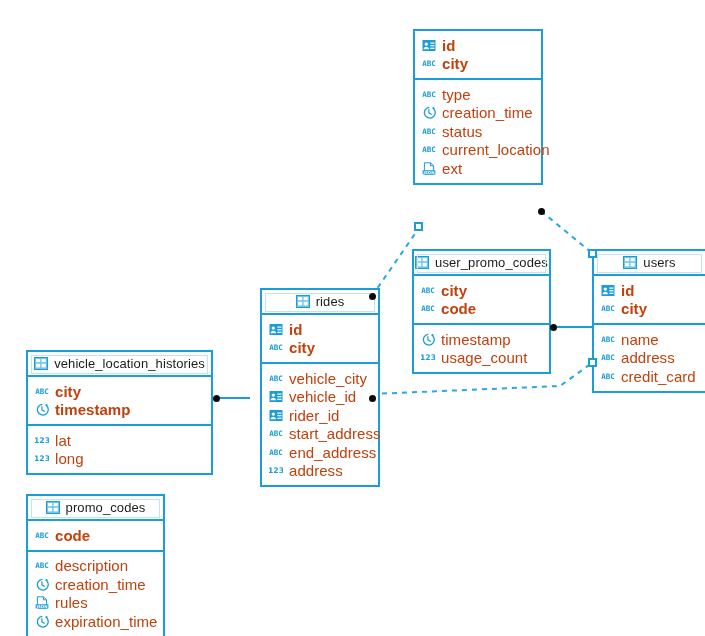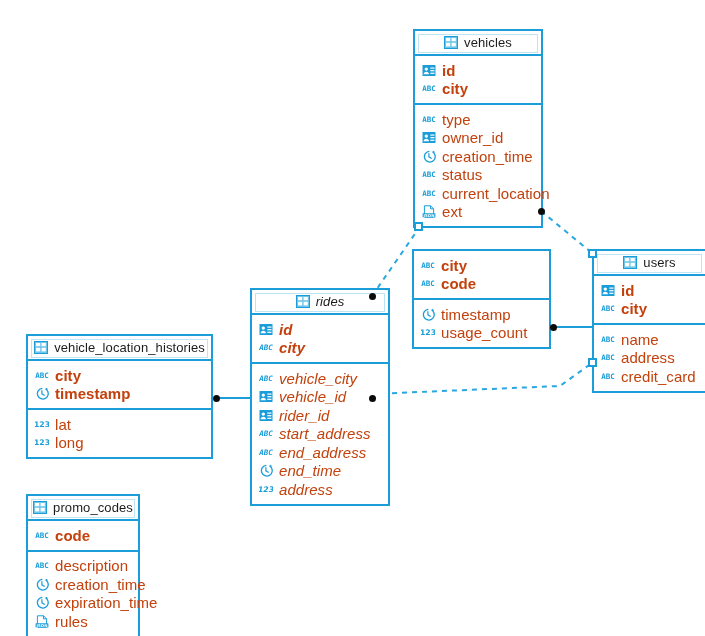--- a/index.html
+++ b/index.html
@@ -152,99 +152,88 @@
   <div class="dot" style="left:369px; top:292.5px;"></div>
   <div class="dot" style="left:538px; top:207.5px;"></div>
   <div class="dot" style="left:550px; top:323.5px;"></div>
 
   <div class="sq" style="left:414px; top:222px;"></div>
   <div class="sq" style="left:588px; top:249px;"></div>
   <div class="sq" style="left:588px; top:358px;"></div>
 
   <div id="nodes">
       <div class="table-node" style="left: 413px; top: 29px; width: 130px;">
+        <div class="tbl-section">
+          <div class="field-row key">
+            <svg class="ico" viewBox="0 0 14 13">
+              <rect x="0.5" y="0.9" width="13" height="11.2" rx="0.6" fill="#1a9dd9"></rect>
+              <circle cx="4.3" cy="5.1" r="1.7" fill="#ffffff"></circle>
+              <path d="M1.6 10.3c0-1.6 1.2-2.6 2.7-2.6s2.7 1 2.7 2.6z" fill="#ffffff"></path>
+              <rect x="8.3" y="3.5" width="4.2" height="1.2" fill="#ffffff"></rect>
+              <rect x="8.3" y="6.1" width="4.2" height="1.2" fill="#ffffff"></rect>
+              <rect x="8.3" y="8.7" width="4.2" height="1.2" fill="#ffffff"></rect>
+            </svg>
+            <span class="field-name">id</span>
+          </div>
+          <div class="field-row key">
+            <svg class="ico" viewBox="0 0 16 10">
+              <text x="8" y="8.4" font-family="DejaVu Sans Mono, monospace" font-size="8.6" font-weight="bold" fill="#1a9dd9" text-anchor="middle">ABC</text>
+            </svg>
+            <span class="field-name">city</span>
+          </div>
+        </div>
+        <div class="tbl-section">
+          <div class="field-row">
+            <svg class="ico" viewBox="0 0 16 10">
+              <text x="8" y="8.4" font-family="DejaVu Sans Mono, monospace" font-size="8.6" font-weight="bold" fill="#1a9dd9" text-anchor="middle">ABC</text>
+            </svg>
+            <span class="field-name">type</span>
+          </div>
+          <div class="field-row">
+            <svg class="ico" viewBox="0 0 14 13">
+              <path d="M12 3.2 A5.4 5.4 0 1 1 6.9 1.3" fill="none" stroke="#1a9dd9" stroke-width="1.3" stroke-linecap="round"></path>
+              <path d="M6.9 3.6 L6.9 6.8 L9.3 8.3" fill="none" stroke="#1a9dd9" stroke-width="1.2" stroke-linecap="round"></path>
+              <circle cx="11.5" cy="2.2" r="1.1" fill="#1a9dd9"></circle>
+            </svg>
+            <span class="field-name">creation_time</span>
+          </div>
+          <div class="field-row">
+            <svg class="ico" viewBox="0 0 16 10">
+              <text x="8" y="8.4" font-family="DejaVu Sans Mono, monospace" font-size="8.6" font-weight="bold" fill="#1a9dd9" text-anchor="middle">ABC</text>
+            </svg>
+            <span class="field-name">status</span>
+          </div>
+          <div class="field-row">
+            <svg class="ico" viewBox="0 0 16 10">
+              <text x="8" y="8.4" font-family="DejaVu Sans Mono, monospace" font-size="8.6" font-weight="bold" fill="#1a9dd9" text-anchor="middle">ABC</text>
+            </svg>
+            <span class="field-name">current_location</span>
+          </div>
+          <div class="field-row">
+            <svg class="ico" viewBox="0 0 14 13">
+              <path d="M2.4 0.8 h6.1 l3.1 3.0 v8.4 h-9.2 z" fill="#ffffff" stroke="#1a9dd9" stroke-width="1"></path>
+              <path d="M8.5 0.8 v3.0 h3.1" fill="none" stroke="#1a9dd9" stroke-width="1"></path>
+              <rect x="0.6" y="8.2" width="12.8" height="4.4" rx="0.6" fill="#1a9dd9"></rect>
+              <text x="7" y="11.8" font-family="DejaVu Sans, sans-serif" font-size="3.9" font-weight="bold" fill="#ffffff" text-anchor="middle">JSON</text>
+            </svg>
+            <span class="field-name">ext</span>
+          </div>
+        </div>
+      </div>
+      <div class="table-node" style="left: 412px; top: 249px; width: 139px;">
         <div class="tbl-header">
           <svg class="ico" viewBox="0 0 14 13">
             <rect x="0.5" y="0.5" width="13" height="12" fill="#6ec6ea" stroke="#1a9dd9"></rect>
             <rect x="2" y="2" width="4.2" height="3.2" fill="#ffffff"></rect>
             <rect x="7.6" y="2" width="4.2" height="3.2" fill="#ffffff"></rect>
             <rect x="2" y="6.8" width="4.2" height="3.6" fill="#ffffff"></rect>
             <rect x="7.6" y="6.8" width="4.2" height="3.6" fill="#ffffff"></rect>
           </svg>
-          <span class="tbl-title">vehicles</span>
-        </div>
-        <div class="tbl-section">
-          <div class="field-row key">
-            <svg class="ico" viewBox="0 0 14 13">
-              <rect x="0.5" y="0.9" width="13" height="11.2" rx="0.6" fill="#1a9dd9"></rect>
-              <circle cx="4.3" cy="5.1" r="1.7" fill="#ffffff"></circle>
-              <path d="M1.6 10.3c0-1.6 1.2-2.6 2.7-2.6s2.7 1 2.7 2.6z" fill="#ffffff"></path>
-              <rect x="8.3" y="3.5" width="4.2" height="1.2" fill="#ffffff"></rect>
-              <rect x="8.3" y="6.1" width="4.2" height="1.2" fill="#ffffff"></rect>
-              <rect x="8.3" y="8.7" width="4.2" height="1.2" fill="#ffffff"></rect>
-            </svg>
-            <span class="field-name">id</span>
-          </div>
-          <div class="field-row key">
-            <svg class="ico" viewBox="0 0 16 10">
-              <text x="8" y="8.4" font-family="DejaVu Sans Mono, monospace" font-size="8.6" font-weight="bold" fill="#1a9dd9" text-anchor="middle">ABC</text>
-            </svg>
-            <span class="field-name">city</span>
-          </div>
-        </div>
-        <div class="tbl-section">
-          <div class="field-row">
-            <svg class="ico" viewBox="0 0 16 10">
-              <text x="8" y="8.4" font-family="DejaVu Sans Mono, monospace" font-size="8.6" font-weight="bold" fill="#1a9dd9" text-anchor="middle">ABC</text>
-            </svg>
-            <span class="field-name">type</span>
-          </div>
-          <div class="field-row">
-            <svg class="ico" viewBox="0 0 14 13">
-              <rect x="0.5" y="0.9" width="13" height="11.2" rx="0.6" fill="#1a9dd9"></rect>
-              <circle cx="4.3" cy="5.1" r="1.7" fill="#ffffff"></circle>
-              <path d="M1.6 10.3c0-1.6 1.2-2.6 2.7-2.6s2.7 1 2.7 2.6z" fill="#ffffff"></path>
-              <rect x="8.3" y="3.5" width="4.2" height="1.2" fill="#ffffff"></rect>
-              <rect x="8.3" y="6.1" width="4.2" height="1.2" fill="#ffffff"></rect>
-              <rect x="8.3" y="8.7" width="4.2" height="1.2" fill="#ffffff"></rect>
-            </svg>
-            <span class="field-name">owner_id</span>
-          </div>
-          <div class="field-row">
-            <svg class="ico" viewBox="0 0 14 13">
-              <path d="M12 3.2 A5.4 5.4 0 1 1 6.9 1.3" fill="none" stroke="#1a9dd9" stroke-width="1.3" stroke-linecap="round"></path>
-              <path d="M6.9 3.6 L6.9 6.8 L9.3 8.3" fill="none" stroke="#1a9dd9" stroke-width="1.2" stroke-linecap="round"></path>
-              <circle cx="11.5" cy="2.2" r="1.1" fill="#1a9dd9"></circle>
-            </svg>
-            <span class="field-name">creation_time</span>
-          </div>
-          <div class="field-row">
-            <svg class="ico" viewBox="0 0 16 10">
-              <text x="8" y="8.4" font-family="DejaVu Sans Mono, monospace" font-size="8.6" font-weight="bold" fill="#1a9dd9" text-anchor="middle">ABC</text>
-            </svg>
-            <span class="field-name">status</span>
-          </div>
-          <div class="field-row">
-            <svg class="ico" viewBox="0 0 16 10">
-              <text x="8" y="8.4" font-family="DejaVu Sans Mono, monospace" font-size="8.6" font-weight="bold" fill="#1a9dd9" text-anchor="middle">ABC</text>
-            </svg>
-            <span class="field-name">current_location</span>
-          </div>
-          <div class="field-row">
-            <svg class="ico" viewBox="0 0 14 13">
-              <path d="M2.4 0.8 h6.1 l3.1 3.0 v8.4 h-9.2 z" fill="#ffffff" stroke="#1a9dd9" stroke-width="1"></path>
-              <path d="M8.5 0.8 v3.0 h3.1" fill="none" stroke="#1a9dd9" stroke-width="1"></path>
-              <rect x="0.6" y="8.2" width="12.8" height="4.4" rx="0.6" fill="#1a9dd9"></rect>
-              <text x="7" y="11.8" font-family="DejaVu Sans, sans-serif" font-size="3.9" font-weight="bold" fill="#ffffff" text-anchor="middle">JSON</text>
-            </svg>
-            <span class="field-name">ext</span>
-          </div>
-        </div>
-      </div>
-      <div class="table-node" style="left: 412px; top: 249px; width: 139px;">
+          <span class="tbl-title">user_promo_codes</span>
+        </div>
         <div class="tbl-section">
           <div class="field-row key">
             <svg class="ico" viewBox="0 0 16 10">
               <text x="8" y="8.4" font-family="DejaVu Sans Mono, monospace" font-size="8.6" font-weight="bold" fill="#1a9dd9" text-anchor="middle">ABC</text>
             </svg>
             <span class="field-name">city</span>
           </div>
           <div class="field-row key">
             <svg class="ico" viewBox="0 0 16 10">
               <text x="8" y="8.4" font-family="DejaVu Sans Mono, monospace" font-size="8.6" font-weight="bold" fill="#1a9dd9" text-anchor="middle">ABC</text>
@@ -313,21 +302,21 @@
             <span class="field-name">address</span>
           </div>
           <div class="field-row">
             <svg class="ico" viewBox="0 0 16 10">
               <text x="8" y="8.4" font-family="DejaVu Sans Mono, monospace" font-size="8.6" font-weight="bold" fill="#1a9dd9" text-anchor="middle">ABC</text>
             </svg>
             <span class="field-name">credit_card</span>
           </div>
         </div>
       </div>
-      <div class="table-node" style="left: 250px; top: 288px; width: 140px; font-style: italic;">
+      <div class="table-node" style="left: 260px; top: 288px; width: 120px;">
         <div class="tbl-header">
           <svg class="ico" viewBox="0 0 14 13">
             <rect x="0.5" y="0.5" width="13" height="12" fill="#6ec6ea" stroke="#1a9dd9"></rect>
             <rect x="2" y="2" width="4.2" height="3.2" fill="#ffffff"></rect>
             <rect x="7.6" y="2" width="4.2" height="3.2" fill="#ffffff"></rect>
             <rect x="2" y="6.8" width="4.2" height="3.6" fill="#ffffff"></rect>
             <rect x="7.6" y="6.8" width="4.2" height="3.6" fill="#ffffff"></rect>
           </svg>
           <span class="tbl-title">rides</span>
         </div>
@@ -385,36 +374,28 @@
             </svg>
             <span class="field-name">start_address</span>
           </div>
           <div class="field-row">
             <svg class="ico" viewBox="0 0 16 10">
               <text x="8" y="8.4" font-family="DejaVu Sans Mono, monospace" font-size="8.6" font-weight="bold" fill="#1a9dd9" text-anchor="middle">ABC</text>
             </svg>
             <span class="field-name">end_address</span>
           </div>
           <div class="field-row">
-            <svg class="ico" viewBox="0 0 14 13">
-              <path d="M12 3.2 A5.4 5.4 0 1 1 6.9 1.3" fill="none" stroke="#1a9dd9" stroke-width="1.3" stroke-linecap="round"></path>
-              <path d="M6.9 3.6 L6.9 6.8 L9.3 8.3" fill="none" stroke="#1a9dd9" stroke-width="1.2" stroke-linecap="round"></path>
-              <circle cx="11.5" cy="2.2" r="1.1" fill="#1a9dd9"></circle>
-            </svg>
-            <span class="field-name">end_time</span>
-          </div>
-          <div class="field-row">
             <svg class="ico" viewBox="0 0 16 10">
               <text x="8" y="8.4" font-family="DejaVu Sans, sans-serif" font-size="8.8" font-weight="bold" fill="#1a9dd9" text-anchor="middle">123</text>
             </svg>
             <span class="field-name">address</span>
           </div>
         </div>
       </div>
-      <div class="table-node" style="left: 26px; top: 334px; width: 187px;">
+      <div class="table-node" style="left: 26px; top: 350px; width: 187px;">
         <div class="tbl-header">
           <svg class="ico" viewBox="0 0 14 13">
             <rect x="0.5" y="0.5" width="13" height="12" fill="#6ec6ea" stroke="#1a9dd9"></rect>
             <rect x="2" y="2" width="4.2" height="3.2" fill="#ffffff"></rect>
             <rect x="7.6" y="2" width="4.2" height="3.2" fill="#ffffff"></rect>
             <rect x="2" y="6.8" width="4.2" height="3.6" fill="#ffffff"></rect>
             <rect x="7.6" y="6.8" width="4.2" height="3.6" fill="#ffffff"></rect>
           </svg>
           <span class="tbl-title">vehicle_location_histories</span>
         </div>
@@ -442,21 +423,21 @@
             <span class="field-name">lat</span>
           </div>
           <div class="field-row">
             <svg class="ico" viewBox="0 0 16 10">
               <text x="8" y="8.4" font-family="DejaVu Sans, sans-serif" font-size="8.8" font-weight="bold" fill="#1a9dd9" text-anchor="middle">123</text>
             </svg>
             <span class="field-name">long</span>
           </div>
         </div>
       </div>
-      <div class="table-node" style="left: 26px; top: 494px; width: 114px;">
+      <div class="table-node" style="left: 26px; top: 494px; width: 139px;">
         <div class="tbl-header">
           <svg class="ico" viewBox="0 0 14 13">
             <rect x="0.5" y="0.5" width="13" height="12" fill="#6ec6ea" stroke="#1a9dd9"></rect>
             <rect x="2" y="2" width="4.2" height="3.2" fill="#ffffff"></rect>
             <rect x="7.6" y="2" width="4.2" height="3.2" fill="#ffffff"></rect>
             <rect x="2" y="6.8" width="4.2" height="3.6" fill="#ffffff"></rect>
             <rect x="7.6" y="6.8" width="4.2" height="3.6" fill="#ffffff"></rect>
           </svg>
           <span class="tbl-title">promo_codes</span>
         </div>
@@ -478,31 +459,31 @@
           <div class="field-row">
             <svg class="ico" viewBox="0 0 14 13">
               <path d="M12 3.2 A5.4 5.4 0 1 1 6.9 1.3" fill="none" stroke="#1a9dd9" stroke-width="1.3" stroke-linecap="round"></path>
               <path d="M6.9 3.6 L6.9 6.8 L9.3 8.3" fill="none" stroke="#1a9dd9" stroke-width="1.2" stroke-linecap="round"></path>
               <circle cx="11.5" cy="2.2" r="1.1" fill="#1a9dd9"></circle>
             </svg>
             <span class="field-name">creation_time</span>
           </div>
           <div class="field-row">
             <svg class="ico" viewBox="0 0 14 13">
-              <path d="M12 3.2 A5.4 5.4 0 1 1 6.9 1.3" fill="none" stroke="#1a9dd9" stroke-width="1.3" stroke-linecap="round"></path>
-              <path d="M6.9 3.6 L6.9 6.8 L9.3 8.3" fill="none" stroke="#1a9dd9" stroke-width="1.2" stroke-linecap="round"></path>
-              <circle cx="11.5" cy="2.2" r="1.1" fill="#1a9dd9"></circle>
-            </svg>
-            <span class="field-name">expiration_time</span>
-          </div>
-          <div class="field-row">
-            <svg class="ico" viewBox="0 0 14 13">
               <path d="M2.4 0.8 h6.1 l3.1 3.0 v8.4 h-9.2 z" fill="#ffffff" stroke="#1a9dd9" stroke-width="1"></path>
               <path d="M8.5 0.8 v3.0 h3.1" fill="none" stroke="#1a9dd9" stroke-width="1"></path>
               <rect x="0.6" y="8.2" width="12.8" height="4.4" rx="0.6" fill="#1a9dd9"></rect>
               <text x="7" y="11.8" font-family="DejaVu Sans, sans-serif" font-size="3.9" font-weight="bold" fill="#ffffff" text-anchor="middle">JSON</text>
             </svg>
             <span class="field-name">rules</span>
           </div>
+          <div class="field-row">
+            <svg class="ico" viewBox="0 0 14 13">
+              <path d="M12 3.2 A5.4 5.4 0 1 1 6.9 1.3" fill="none" stroke="#1a9dd9" stroke-width="1.3" stroke-linecap="round"></path>
+              <path d="M6.9 3.6 L6.9 6.8 L9.3 8.3" fill="none" stroke="#1a9dd9" stroke-width="1.2" stroke-linecap="round"></path>
+              <circle cx="11.5" cy="2.2" r="1.1" fill="#1a9dd9"></circle>
+            </svg>
+            <span class="field-name">expiration_time</span>
+          </div>
         </div>
       </div>
     </div>
 </div>
 
 </body></html>

